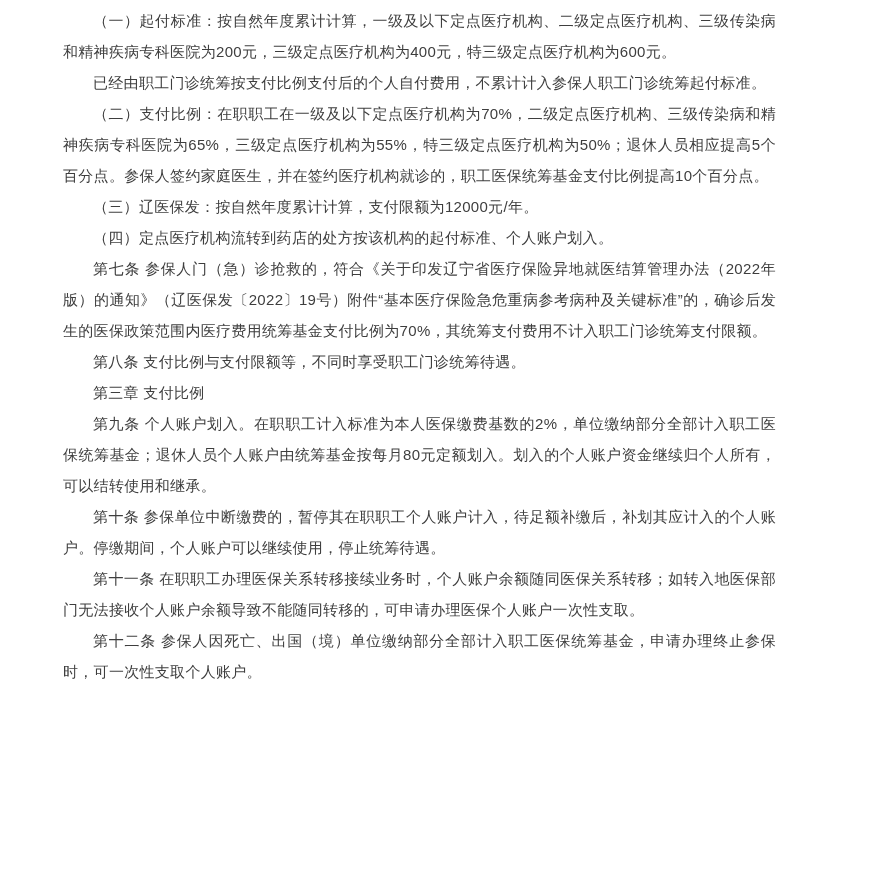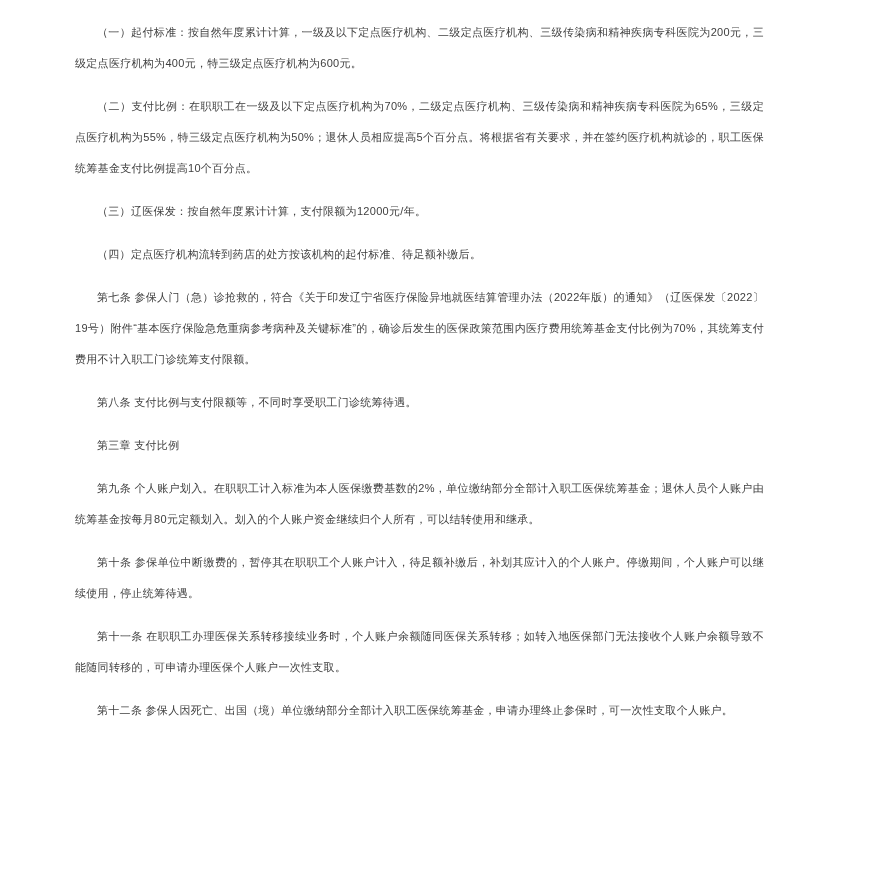--- a/index.html
+++ b/index.html
@@ -15,37 +15,38 @@
   }
   .page {
     box-sizing: border-box;
     width: 872px;
     min-height: 877px;
     padding: 5px 96px 10px 63px;
     background: #ffffff;
     color: #3e3e3e;
   }
   .para {
-    margin: 12px;
-    font-size: 11px;
+    margin: 0;
+    font-size: 15px;
     line-height: 31px;
     text-align: justify;
     text-indent: 2em;
     letter-spacing: 0.3px;
     word-break: break-all;
   }
 </style>
 </head>
 <body>
 
 <div class="page">
   <p class="para">（一）起付标准：按自然年度累计计算，一级及以下定点医疗机构、二级定点医疗机构、三级传染病和精神疾病专科医院为200元，三级定点医疗机构为400元，特三级定点医疗机构为600元。</p>
-  <p class="para">（二）支付比例：在职职工在一级及以下定点医疗机构为70%，二级定点医疗机构、三级传染病和精神疾病专科医院为65%，三级定点医疗机构为55%，特三级定点医疗机构为50%；退休人员相应提高5个百分点。将根据省有关要求，并在签约医疗机构就诊的，职工医保统筹基金支付比例提高10个百分点。</p>
+  <p class="para">已经由职工门诊统筹按支付比例支付后的个人自付费用，不累计计入参保人职工门诊统筹起付标准。</p>
+  <p class="para">（二）支付比例：在职职工在一级及以下定点医疗机构为70%，二级定点医疗机构、三级传染病和精神疾病专科医院为65%，三级定点医疗机构为55%，特三级定点医疗机构为50%；退休人员相应提高5个百分点。参保人签约家庭医生，并在签约医疗机构就诊的，职工医保统筹基金支付比例提高10个百分点。</p>
   <p class="para">（三）辽医保发：按自然年度累计计算，支付限额为12000元/年。</p>
-  <p class="para">（四）定点医疗机构流转到药店的处方按该机构的起付标准、待足额补缴后。</p>
+  <p class="para">（四）定点医疗机构流转到药店的处方按该机构的起付标准、个人账户划入。</p>
   <p class="para">第七条 参保人门（急）诊抢救的，符合《关于印发辽宁省医疗保险异地就医结算管理办法（2022年版）的通知》（辽医保发〔2022〕19号）附件“基本医疗保险急危重病参考病种及关键标准”的，确诊后发生的医保政策范围内医疗费用统筹基金支付比例为70%，其统筹支付费用不计入职工门诊统筹支付限额。</p>
   <p class="para">第八条 支付比例与支付限额等，不同时享受职工门诊统筹待遇。</p>
   <p class="para">第三章 支付比例</p>
   <p class="para">第九条 个人账户划入。在职职工计入标准为本人医保缴费基数的2%，单位缴纳部分全部计入职工医保统筹基金；退休人员个人账户由统筹基金按每月80元定额划入。划入的个人账户资金继续归个人所有，可以结转使用和继承。</p>
   <p class="para">第十条 参保单位中断缴费的，暂停其在职职工个人账户计入，待足额补缴后，补划其应计入的个人账户。停缴期间，个人账户可以继续使用，停止统筹待遇。</p>
   <p class="para">第十一条 在职职工办理医保关系转移接续业务时，个人账户余额随同医保关系转移；如转入地医保部门无法接收个人账户余额导致不能随同转移的，可申请办理医保个人账户一次性支取。</p>
   <p class="para">第十二条 参保人因死亡、出国（境）单位缴纳部分全部计入职工医保统筹基金，申请办理终止参保时，可一次性支取个人账户。</p>
 </div>
 
 </body></html>

